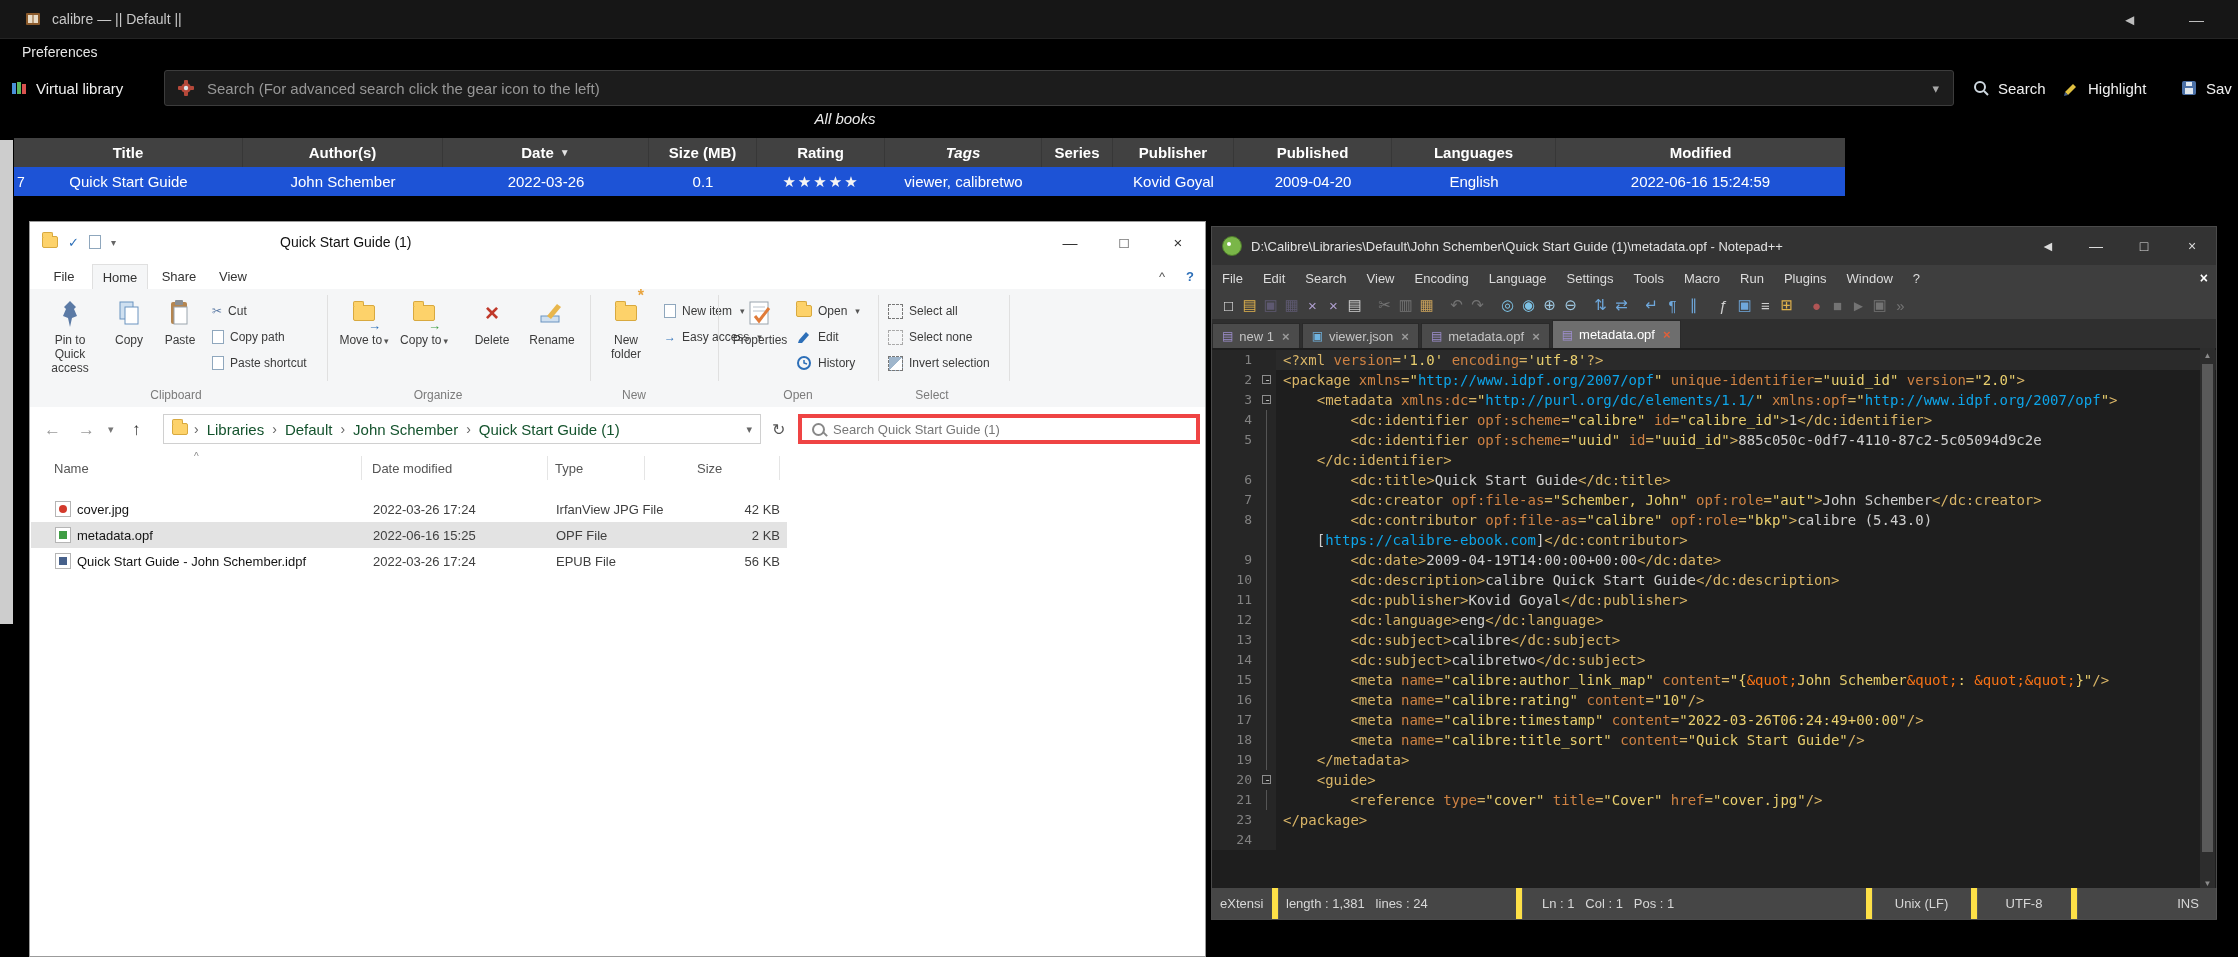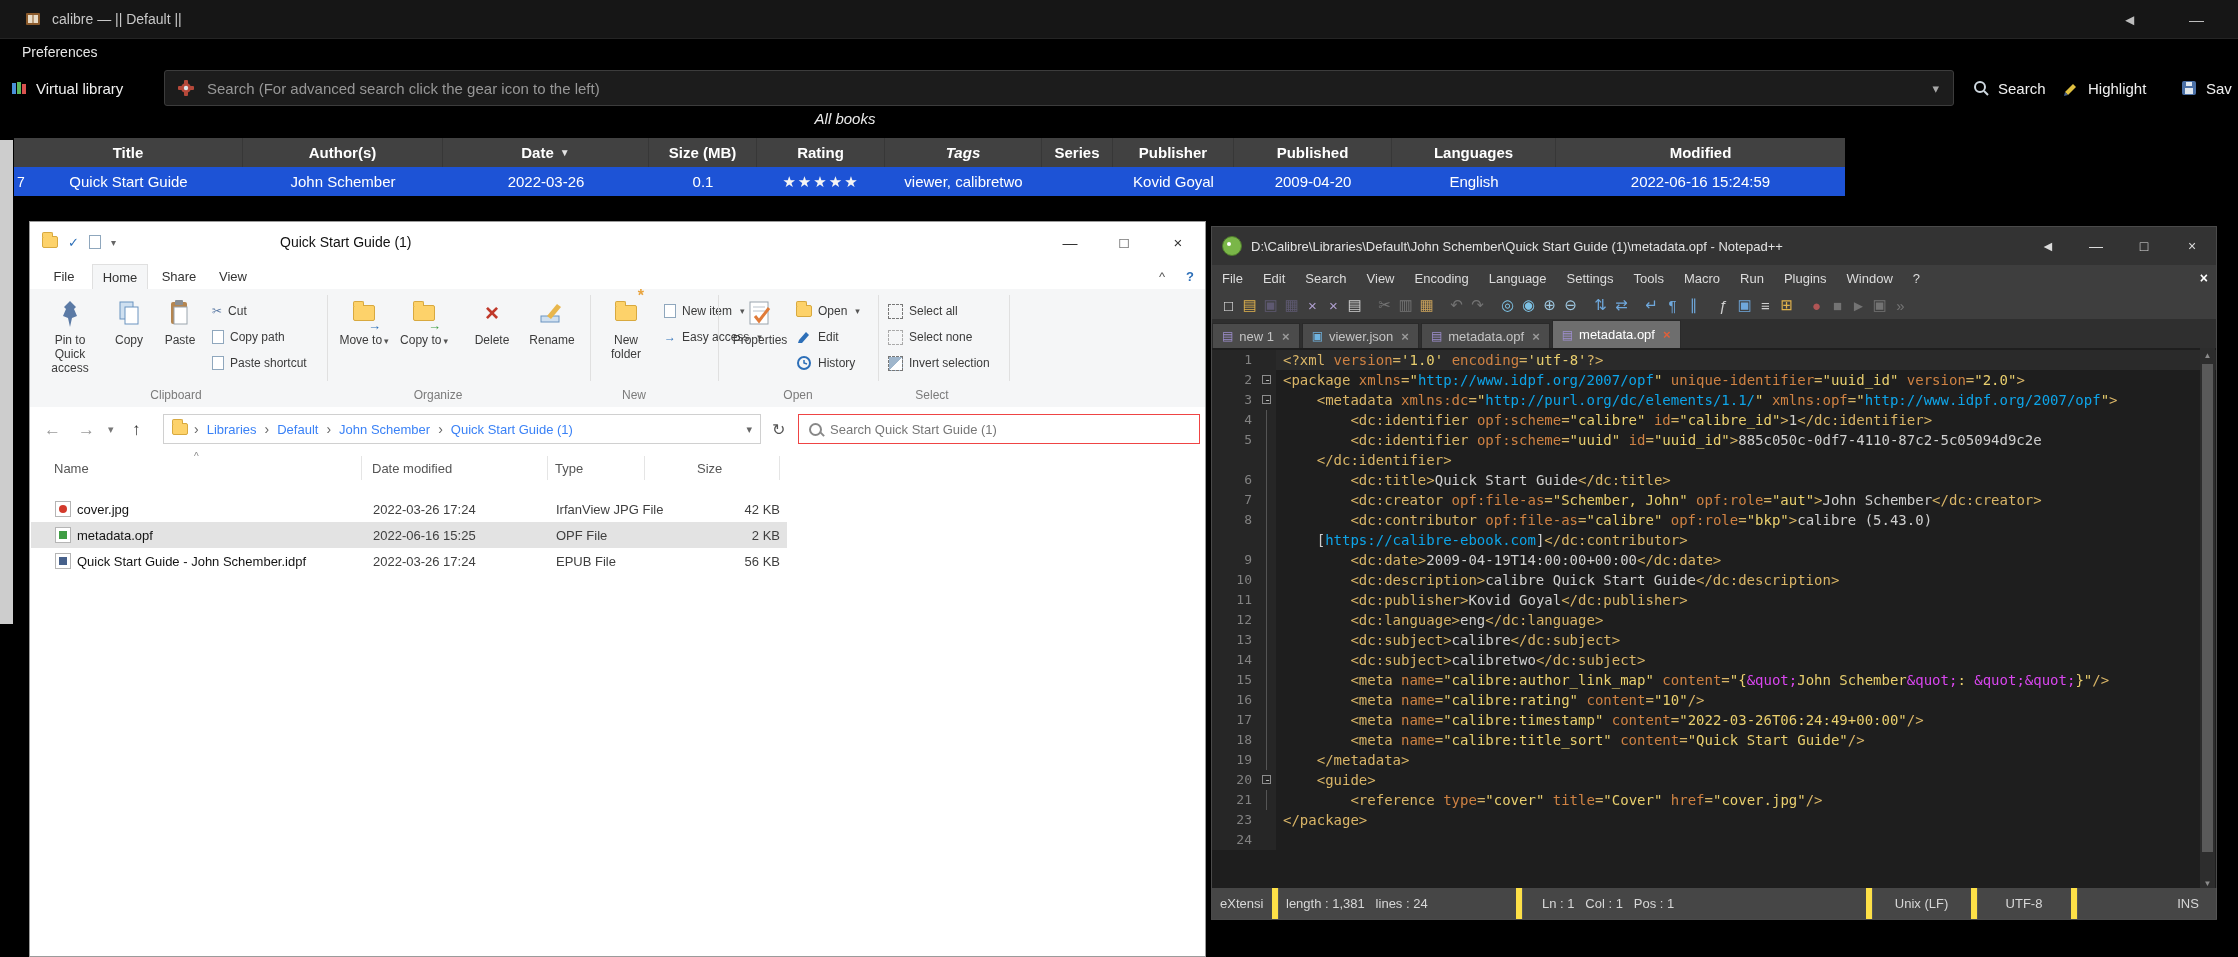--- a/index.html
+++ b/index.html
@@ -64,25 +64,25 @@
   .cpage{width:12px;height:15px;background:#fff;border:1px solid #8fa7bd;display:inline-block}
   .cpage.sm{width:10px;height:12px}
   .ovl{position:absolute;font-weight:bold}
   .del-x{color:#c0392b;font-size:24px;font-weight:bold;line-height:24px}
   .dashbox{width:15px;height:15px;border:1px dashed #777;display:inline-block;box-sizing:border-box}
   .dashbox.inv{background:linear-gradient(135deg,#9fb6cc 50%,#fff 50%)}
   .ex-address{position:absolute;left:0;top:185px;right:0;height:45px;background:#fff}
   .nav-ic{position:absolute;top:0;height:45px;display:flex;align-items:center;font-size:17px}
   .bc-box{position:absolute;left:133px;top:7px;width:598px;height:30px;border:1px solid #d0d0d0;
     background:#fff;display:flex;align-items:center;box-sizing:border-box}
-  .crumb{margin:0 2px;color:#3b82f6;font-size:13px;white-space:nowrap}
+  .crumb{margin:0 2px;color:#14532d;font-size:15px;white-space:nowrap}
   .chev{margin:0 6px;color:#666;font-size:14px}
   .bc-dd{position:absolute;right:8px;color:#666;font-size:11px}
   .bc-refresh{position:absolute;left:742px;top:7px;height:30px;display:flex;align-items:center;color:#555;font-size:16px}
-  .ex-search{position:absolute;left:768px;top:7px;width:402px;height:30px;border:1px solid #ef4444;
+  .ex-search{position:absolute;left:768px;top:7px;width:402px;height:30px;border:4px solid #ef4444;
     display:flex;align-items:center;color:#777;font-size:13px;box-sizing:border-box}
   .mag{width:9px;height:9px;border:2px solid #888;border-radius:50%;position:relative;margin:0 8px 0 10px;flex:none}
   .mag::after{content:"";position:absolute;left:8px;top:8px;width:6px;height:2px;background:#888;transform:rotate(45deg)}
   .ex-cols{position:absolute;left:0;top:230px;right:0;height:32px;color:#555;font-size:13px}
   .ex-colsep{position:absolute;top:4px;height:24px;width:1px;background:#e5e5e5}
   .ex-colname{position:absolute;top:0;height:32px;display:flex;align-items:center}
   .name-caret{position:absolute;left:164px;top:-1px;font-size:10px;color:#888}
   .ex-row{position:absolute;left:1px;width:756px;height:26px}
   .ex-row.sel{background:#e3e3e3}
   .ex-row .fico{position:absolute;left:24px;top:5px}
@@ -125,21 +125,21 @@
   .npp-editor{position:absolute;left:0;top:121px;right:0;height:542px;background:#1e1e1e;overflow:hidden;padding-top:2px}
   .code-row{display:flex;height:20px;line-height:20px;font-family:"DejaVu Sans Mono",monospace;font-size:14px;white-space:pre}
   .code-row.cur .code{background:#2a2a2a}
   .ln{width:40px;text-align:right;color:#828282;background:#262626;padding-right:7px;font-size:13px;flex:none}
   .fold{width:17px;background:#262626;position:relative;flex:none}
   .fold-box{position:absolute;left:3px;top:5px;width:9px;height:9px;border:1px solid #8d8d8d;background:#262626;box-sizing:border-box}
   .fold-box::after{content:"-";position:absolute;left:1px;top:-6px;font-size:12px;color:#bdbdbd}
   .fold-line{position:absolute;left:7px;top:0;bottom:0;width:1px;background:#555}
   .code{padding-left:7px;flex:1}
   .tk-t{color:#d9b567}.tk-a{color:#cf8243}.tk-s{color:#e9cf6e}.tk-d{color:#cfcfcf}
-  .tk-l{color:#0ea5e9;}.tk-e{color:#d946ef}
+  .tk-l{color:#0ea5e9;}.tk-e{color:#f97316}
   .npp-scroll{position:absolute;right:1px;top:121px;width:15px;height:542px;background:#2d2d2d}
   .sc-arrow{position:absolute;left:0;width:15px;height:14px;display:flex;align-items:center;justify-content:center;
     color:#8c8c8c;font-size:8px}
   .sc-thumb{position:absolute;left:2px;right:2px;top:16px;height:488px;background:#5a5a5a}
   .npp-status{position:absolute;left:0;bottom:0;right:0;height:31px;background:#464646;color:#d8d8d8;
     display:flex;align-items:center;font-size:13px}
   .st-cell{height:31px;display:flex;align-items:center;border-right:6px solid #fde047;box-shadow:1px 0 0 #555;
     white-space:pre;overflow:hidden;box-sizing:border-box}
 
   

